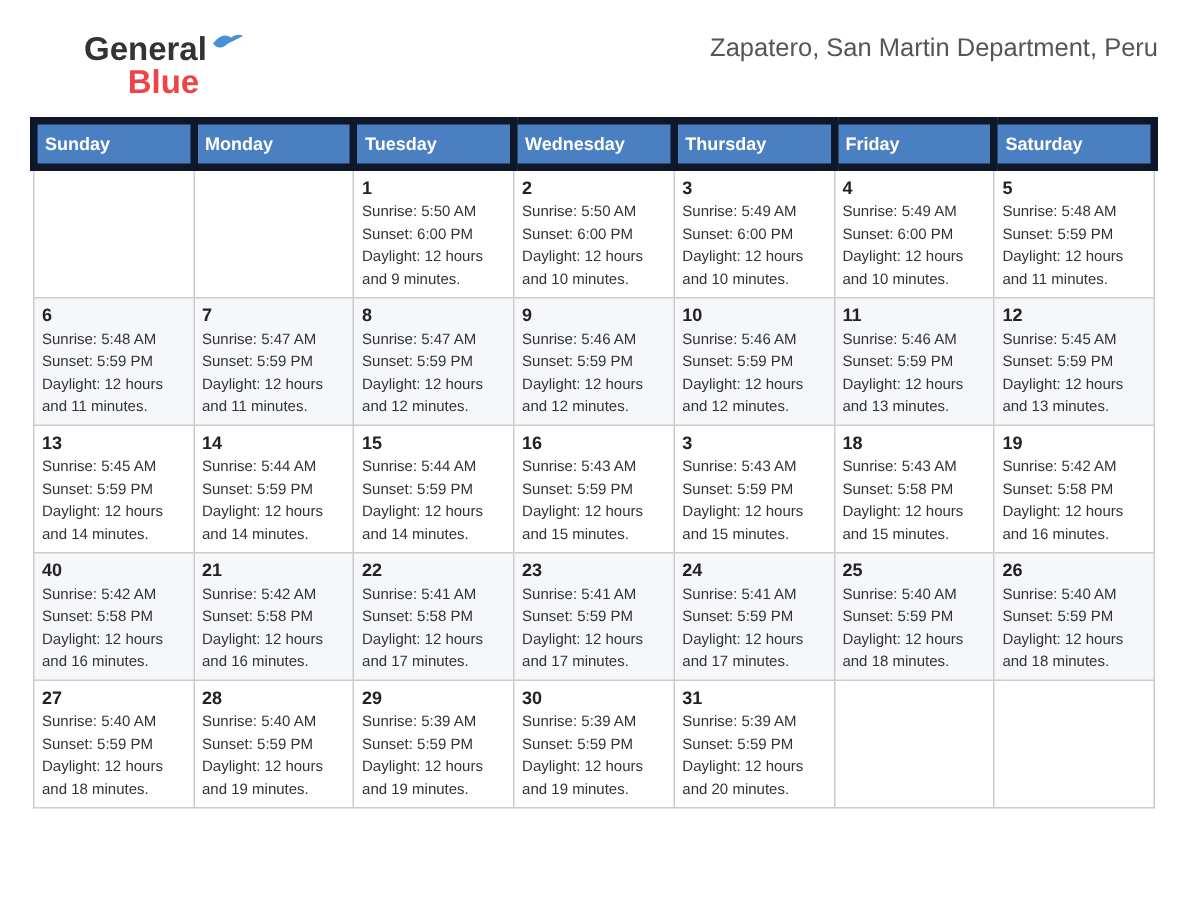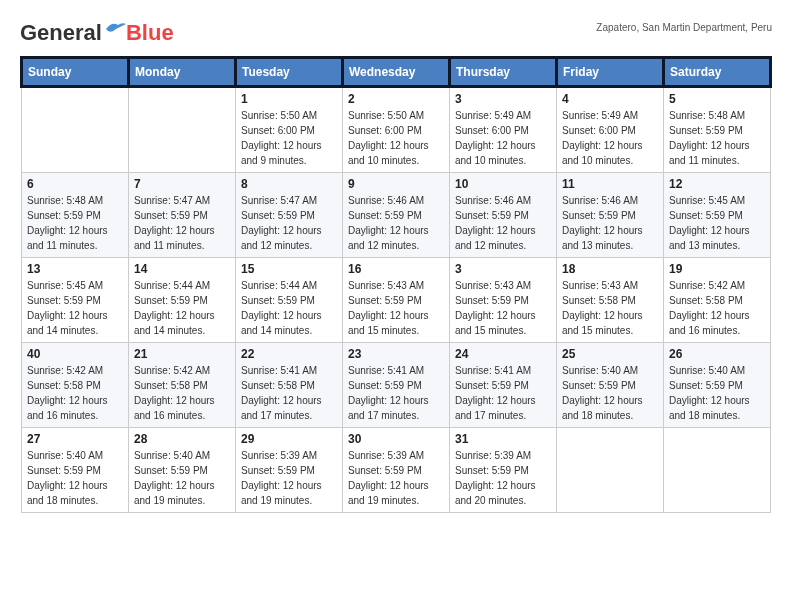--- a/index.html
+++ b/index.html
@@ -11,49 +11,50 @@
       padding: 20px;
     }
     .header {
       display: flex;
       justify-content: space-between;
       align-items: flex-start;
       margin-bottom: 10px;
     }
     .logo {
       display: flex;
-      flex-direction: row;
-      align-items: flex-end;
+      flex-direction: column;
+      align-items: center;
+      margin-left: 36px;
     }
     .title-section {
       text-align: right;
     }
     .month-title {
       font-size: 36px;
       font-weight: bold;
       color: #333;
     }
     .location {
-      font-size: 10px;
+      font-size: 17px;
       color: #555;
       margin-top: 2px;
     }
     .calendar {
       width: 100%;
       border-collapse: collapse;
       font-size: 11px;
     }
     .calendar th {
       background: #4a7fc1;
       color: #fff;
       text-align: left;
       padding: 6px 5px;
       font-size: 12px;
       font-weight: bold;
-      border: 3px solid #0f172a;
+      border: 5px solid #0f172a;
     }
     .calendar td {
       border: 1px solid #ccc;
       vertical-align: top;
       padding: 4px 5px;
       width: 107px;
       min-height: 80px;
       background: #fff;
     }
     .calendar tr:nth-child(even) td {

